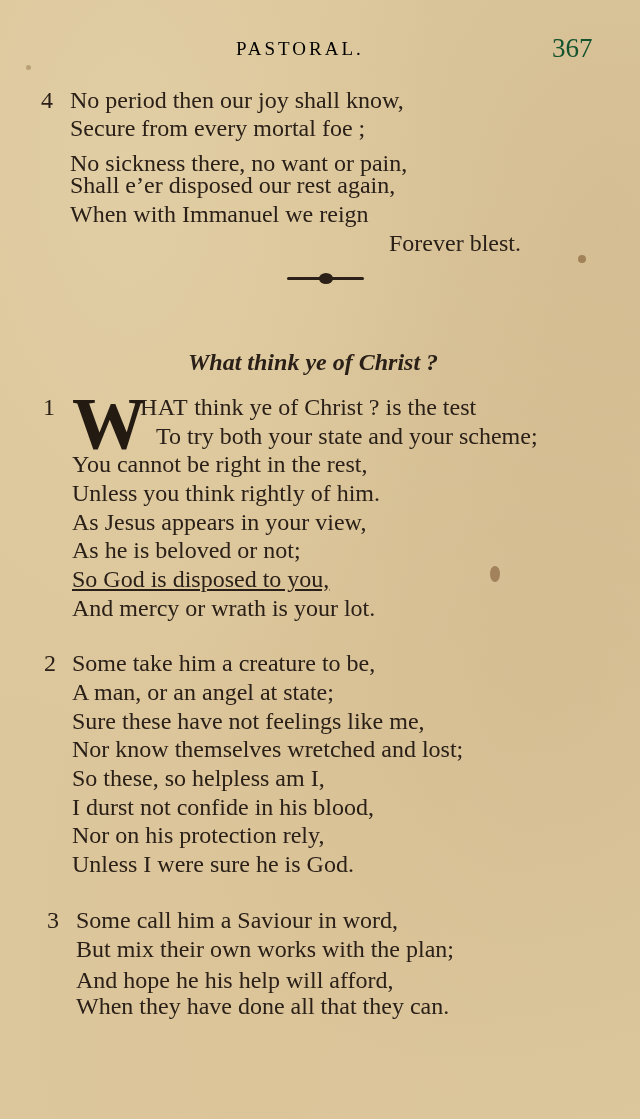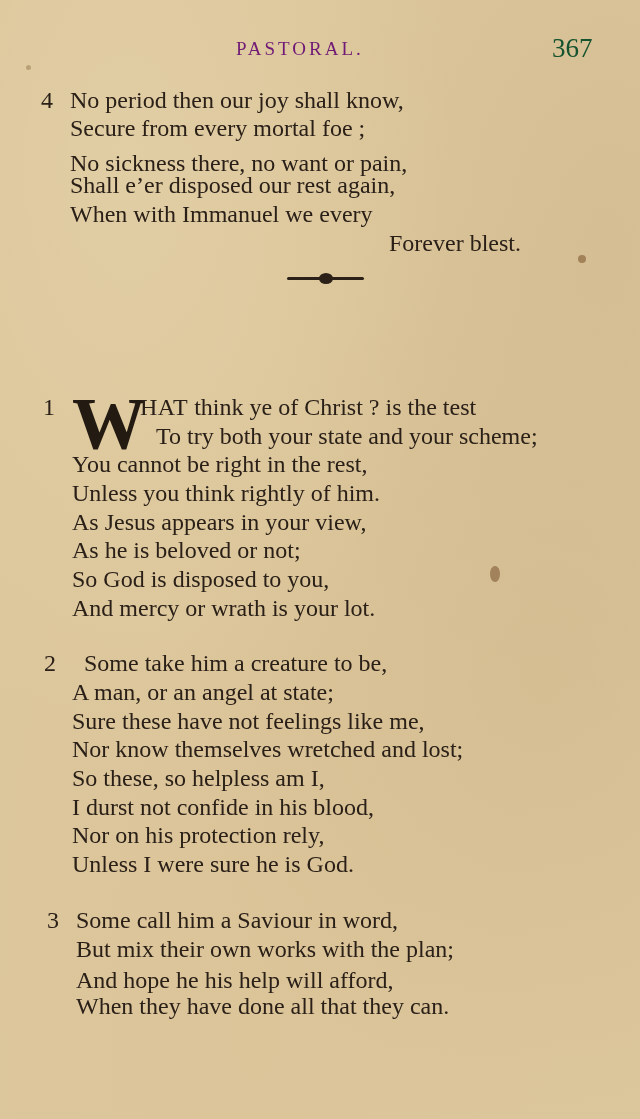--- a/index.html
+++ b/index.html
@@ -12,21 +12,21 @@
       radial-gradient(ellipse at 40% 90%, rgba(220,195,150,0.5) 0%, rgba(220,195,150,0) 55%),
       radial-gradient(ellipse at 95% 20%, rgba(200,175,130,0.35) 0%, rgba(200,175,130,0) 40%);
     font-family: "Liberation Serif", "DejaVu Serif", serif;
     color: #2a2018;
     position: relative;
   }
   .page { position: absolute; left: 0; top: 0; width: 640px; height: 1119px; }
   .running-head {
     position: absolute; top: 38px; left: 236px;
     font-size: 19px; letter-spacing: 3px; font-variant: small-caps;
-    color: #701a75;
+    color: #000000;
   }
   .page-number {
     position: absolute; top: 33px; left: 552px;
     font-size: 27px; color: #14532d;
   }
   .line { position: absolute; white-space: nowrap; font-size: 24px; line-height: 29px; }
   .num { position: absolute; font-size: 24px; line-height: 29px; white-space: nowrap; }
   .divider {
     position: absolute; left: 287px; top: 277px; width: 77px; height: 3px;
     background: #2b2119; border-radius: 2px;
@@ -60,44 +60,45 @@
 
   <div class="running-head">PASTORAL.</div>
   <div class="page-number">367</div>
 
   <div>
     <div class="num" style="left:41px; top:86px;">4</div>
     <div class="line" style="left:70px; top:86px;">No period then our joy shall know,</div>
     <div class="line" style="left:70px; top:114px;">Secure from every mortal foe ;</div>
     <div class="line" style="left:70px; top:125px;margin-top:24px;">No sickness there, no want or pain,</div>
     <div class="line" style="left:70px; top:171px;">Shall e’er disposed our rest again,</div>
-    <div class="line" style="left:70px; top:200px;">When with Immanuel  we every</div>
+    <div class="line" style="left:70px; top:200px;">When with Immanuel  we reign</div>
     <div class="line" style="left:389px; top:229px;">Forever  blest.</div>
   </div>
 
   <div class="divider"></div>
   <div class="divider-dot"></div>
 
+  <div class="hymn-subtitle">What think ye of Christ ?</div>
 
   <div>
     <div class="num" style="left:43px; top:393px;">1</div>
     <div class="drop-cap">W</div>
     <div class="line" style="left:140px; top:393px;"><span class="smallcaps">HAT</span><span> think ye of Christ ?  is the test</span></div>
     <div class="line" style="left:156px; top:422px;">To try both your state and your scheme;</div>
     <div class="line" style="left:72px; top:450px;">You cannot be right in the rest,</div>
     <div class="line" style="left:72px; top:479px;">Unless you think rightly of him.</div>
     <div class="line" style="left:72px; top:508px;">As Jesus appears in your view,</div>
     <div class="line" style="left:72px; top:536px;">As he is beloved or not;</div>
-    <div class="line" style="left:72px; top:565px;">So God is disposed to you,</div>
+    <div class="line" style="left:72px; top:565px;text-decoration:underline;">So God is disposed to you,</div>
     <div class="line" style="left:72px; top:594px;">And mercy or wrath is your lot.</div>
   </div>
 
   <div>
     <div class="num" style="left:44px; top:649px;">2</div>
-    <div class="line" style="left:72px; top:649px;margin-left:12px;">Some take him a creature to be,</div>
+    <div class="line" style="left:72px; top:649px;">Some take him a creature to be,</div>
     <div class="line" style="left:72px; top:678px;">A man, or an angel at state;</div>
     <div class="line" style="left:72px; top:707px;">Sure these have not feelings like me,</div>
     <div class="line" style="left:72px; top:735px;">Nor know themselves wretched and lost;</div>
     <div class="line" style="left:72px; top:764px;">So these, so helpless am I,</div>
     <div class="line" style="left:72px; top:793px;">I durst not confide in his blood,</div>
     <div class="line" style="left:72px; top:821px;">Nor on his protection rely,</div>
     <div class="line" style="left:72px; top:850px;">Unless I were sure he is God.</div>
   </div>
 
   <div>

